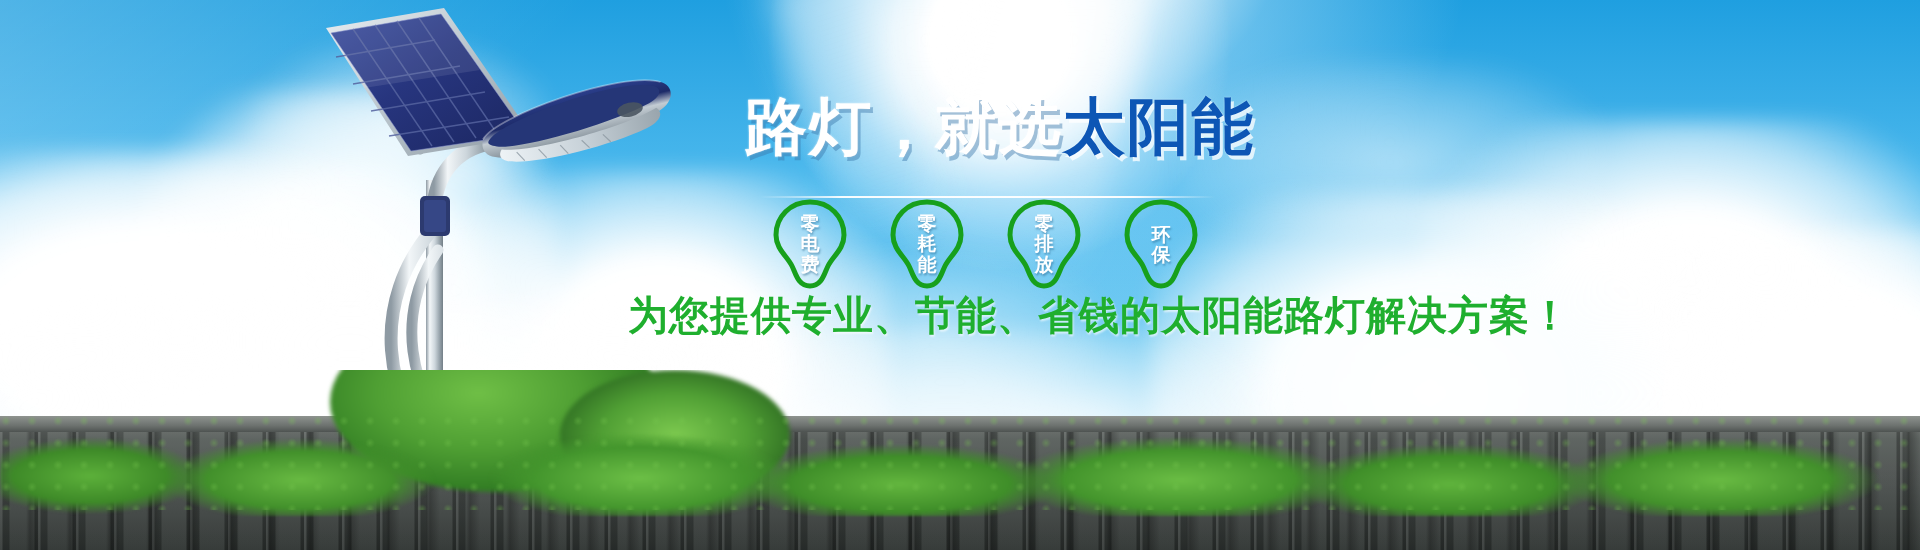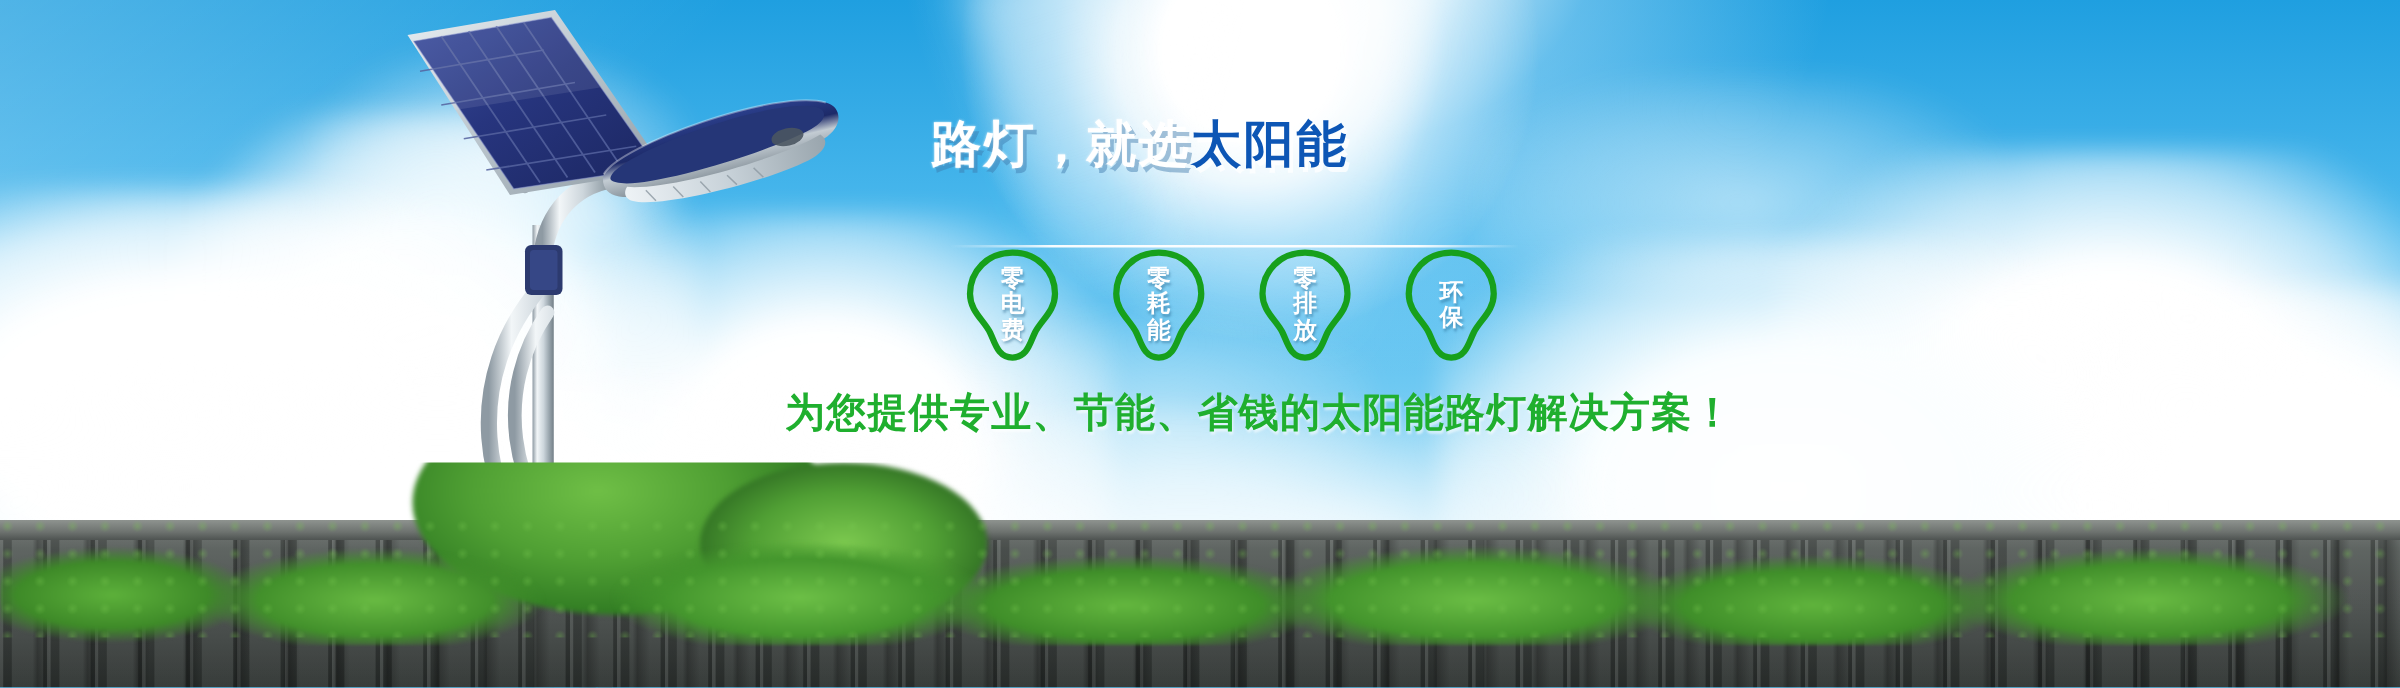--- a/index.html
+++ b/index.html
@@ -49,21 +49,21 @@
   .cb9{left:250px;top:40px;width:300px;height:150px;
     background:radial-gradient(ellipse at 50% 60%,rgba(255,255,255,.7) 0%,rgba(255,255,255,.35) 45%,rgba(255,255,255,0) 78%);}
   .cb10{left:1180px;top:60px;width:420px;height:170px;
     background:radial-gradient(ellipse at 50% 60%,rgba(255,255,255,.55) 0%,rgba(255,255,255,.25) 48%,rgba(255,255,255,0) 80%);}
   .cb11{left:760px;top:250px;width:340px;height:140px;
     background:radial-gradient(ellipse at 50% 60%,rgba(255,255,255,.45) 0%,rgba(255,255,255,.2) 50%,rgba(255,255,255,0) 80%);}
 
   
   .headline{position:absolute;left:745px;top:96px;white-space:nowrap;
     font-family:"DejaVu Sans","Liberation Sans",sans-serif;
-    font-size:40px;font-weight:bold;letter-spacing:2px;line-height:1;
+    font-size:62px;font-weight:bold;letter-spacing:2px;line-height:1;
     color:#ffffff;
     text-shadow:3px 4px 0 rgba(60,120,170,.45), 0 0 2px rgba(255,255,255,.9);}
   .headline .accent{color:#0d56b5;
     text-shadow:3px 4px 0 rgba(255,255,255,.75), 0 0 2px rgba(255,255,255,.5);}
   .headline .comma{letter-spacing:0;}
 
   .rule{position:absolute;left:760px;top:196px;width:455px;height:2px;
     background:linear-gradient(90deg,rgba(255,255,255,0) 0%,rgba(255,255,255,.95) 18%,rgba(255,255,255,.95) 82%,rgba(255,255,255,0) 100%);}
 
   
@@ -73,22 +73,22 @@
   .badge .shape{position:absolute;inset:0;}
   .badge .txt{position:relative;z-index:2;display:flex;flex-direction:column;
     align-items:center;justify-content:center;gap:1px;
     font-size:19px;font-weight:bold;color:#ffffff;line-height:1.02;
     text-shadow:1px 2px 2px rgba(30,90,130,.45);}
   .badge .zero{font-size:19px;font-weight:bold;color:#ffffff;
     text-shadow:1px 2px 2px rgba(30,90,130,.45);}
   .badge .w{display:block;}
 
   
-  .tagline{position:absolute;left:628px;top:309px;white-space:nowrap;
-    font-size:32px;font-weight:bold;letter-spacing:1px;color:#1faf2e;
+  .tagline{position:absolute;left:628px;top:288px;white-space:nowrap;
+    font-size:40px;font-weight:bold;letter-spacing:1px;color:#1faf2e;
     text-shadow:1px 2px 2px rgba(255,255,255,.6);}
 
   
   .wall{position:absolute;left:0;bottom:0;width:1920px;height:126px;
     background:linear-gradient(180deg,#6a6f6c 0%,#585e5b 12%,#4c514f 40%,#3d4240 72%,#2e3331 100%);}
   .wall-top{position:absolute;left:0;bottom:118px;width:1920px;height:16px;
     background:linear-gradient(180deg,#8e938f 0%,#6d726f 60%,#4e5351 100%);}
   .tiles{position:absolute;left:0;bottom:0;width:1920px;height:126px;
     background-image:repeating-linear-gradient(90deg,
       rgba(255,255,255,.10) 0px, rgba(255,255,255,.10) 2px,

